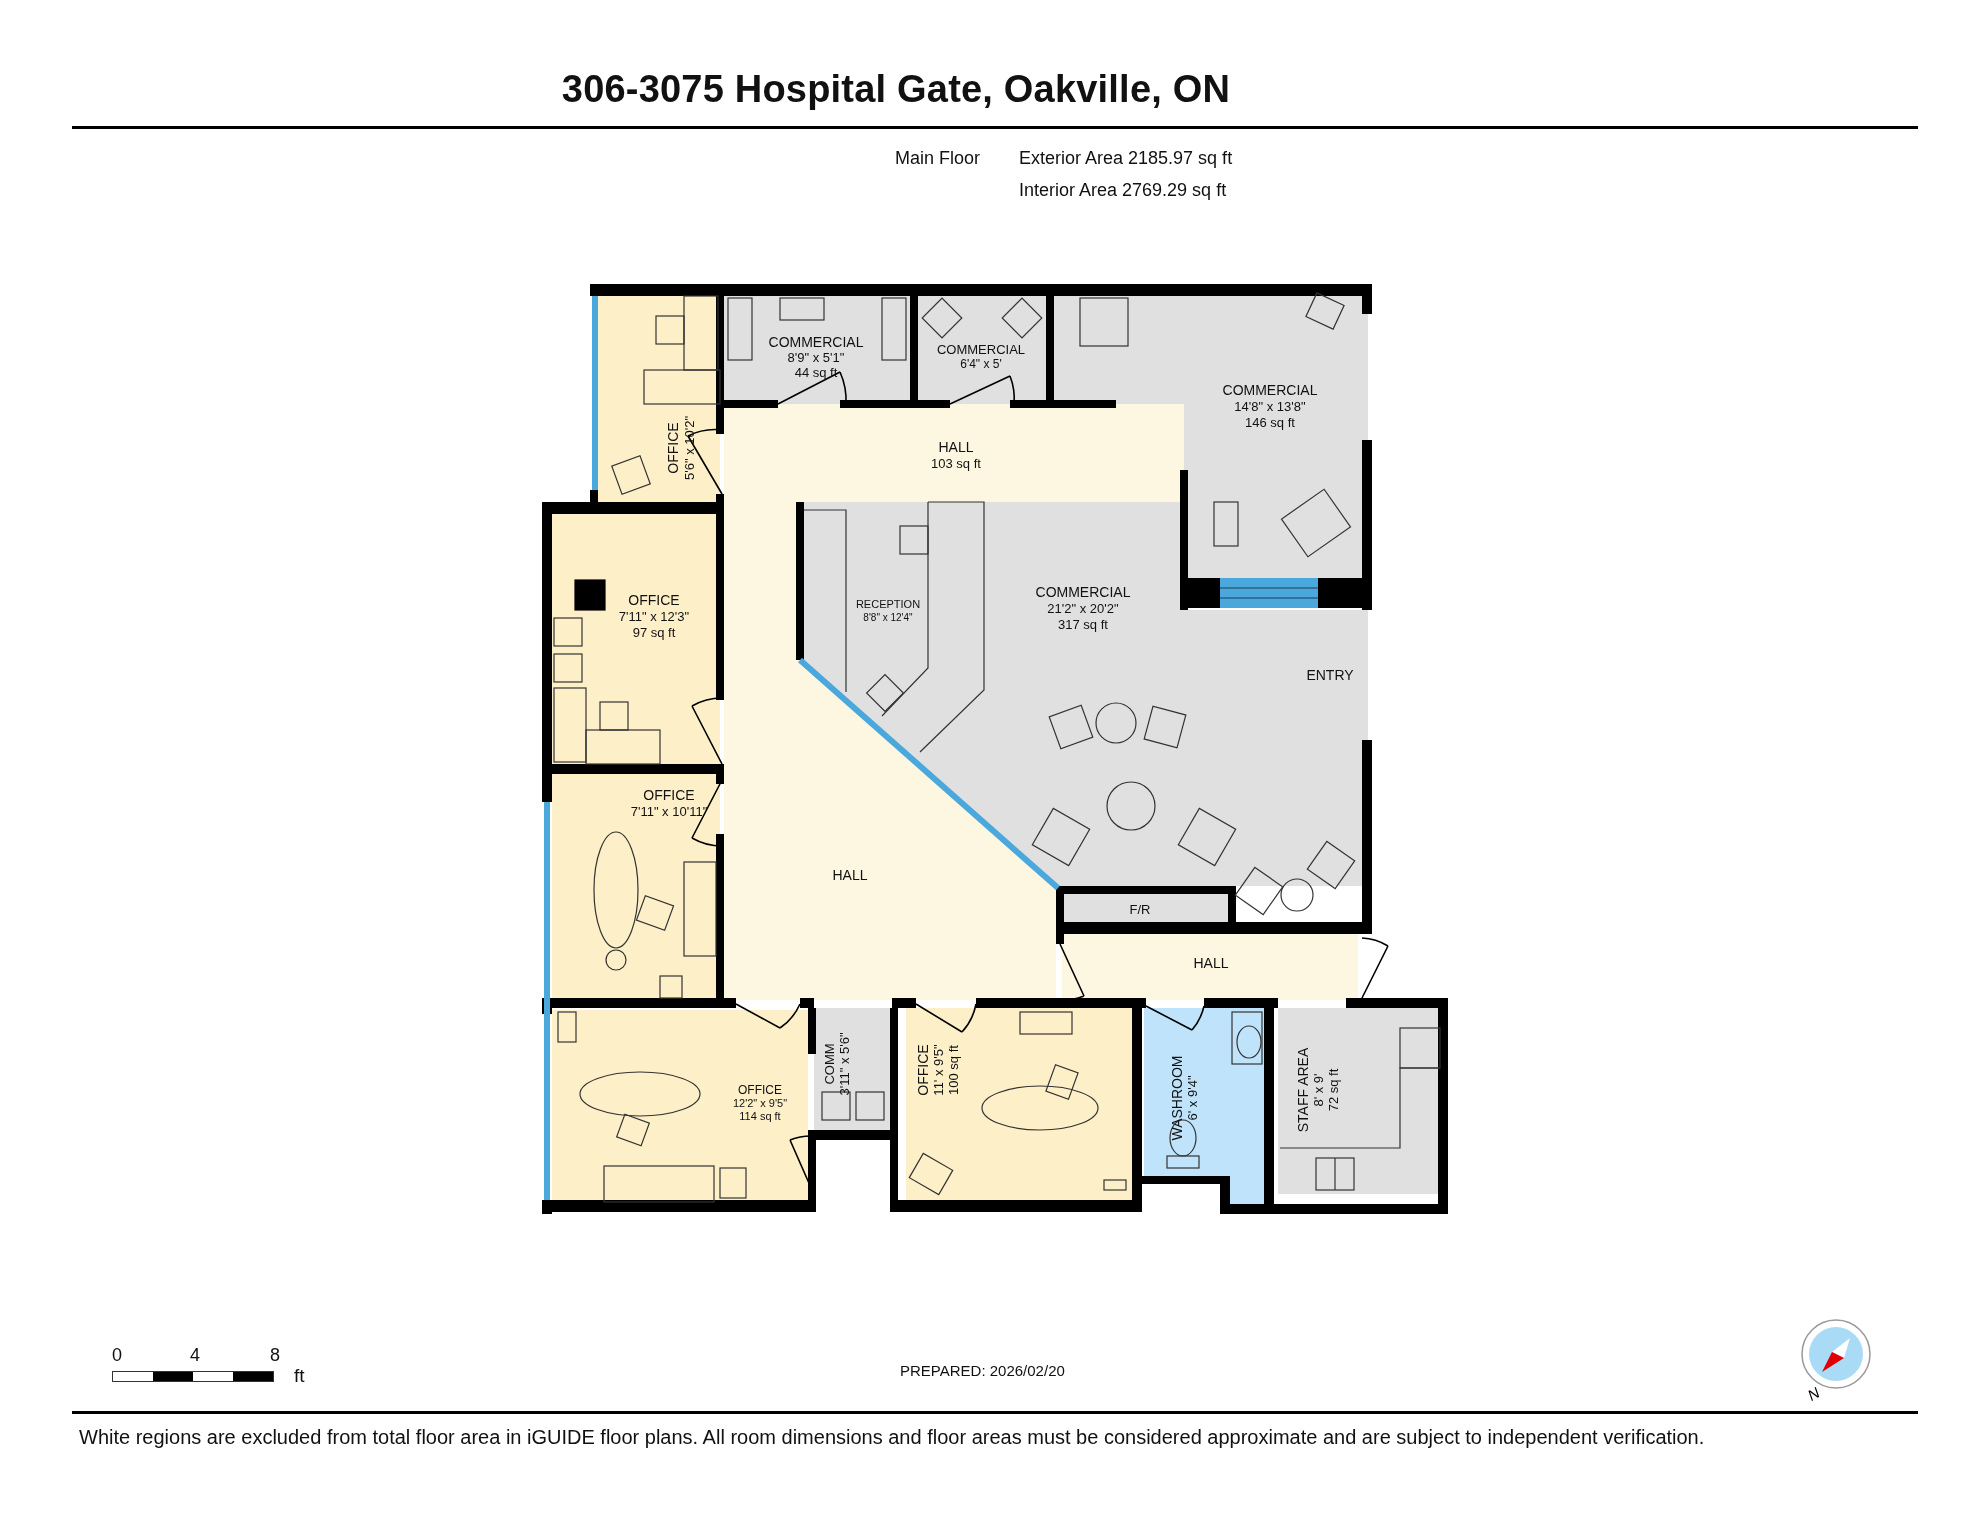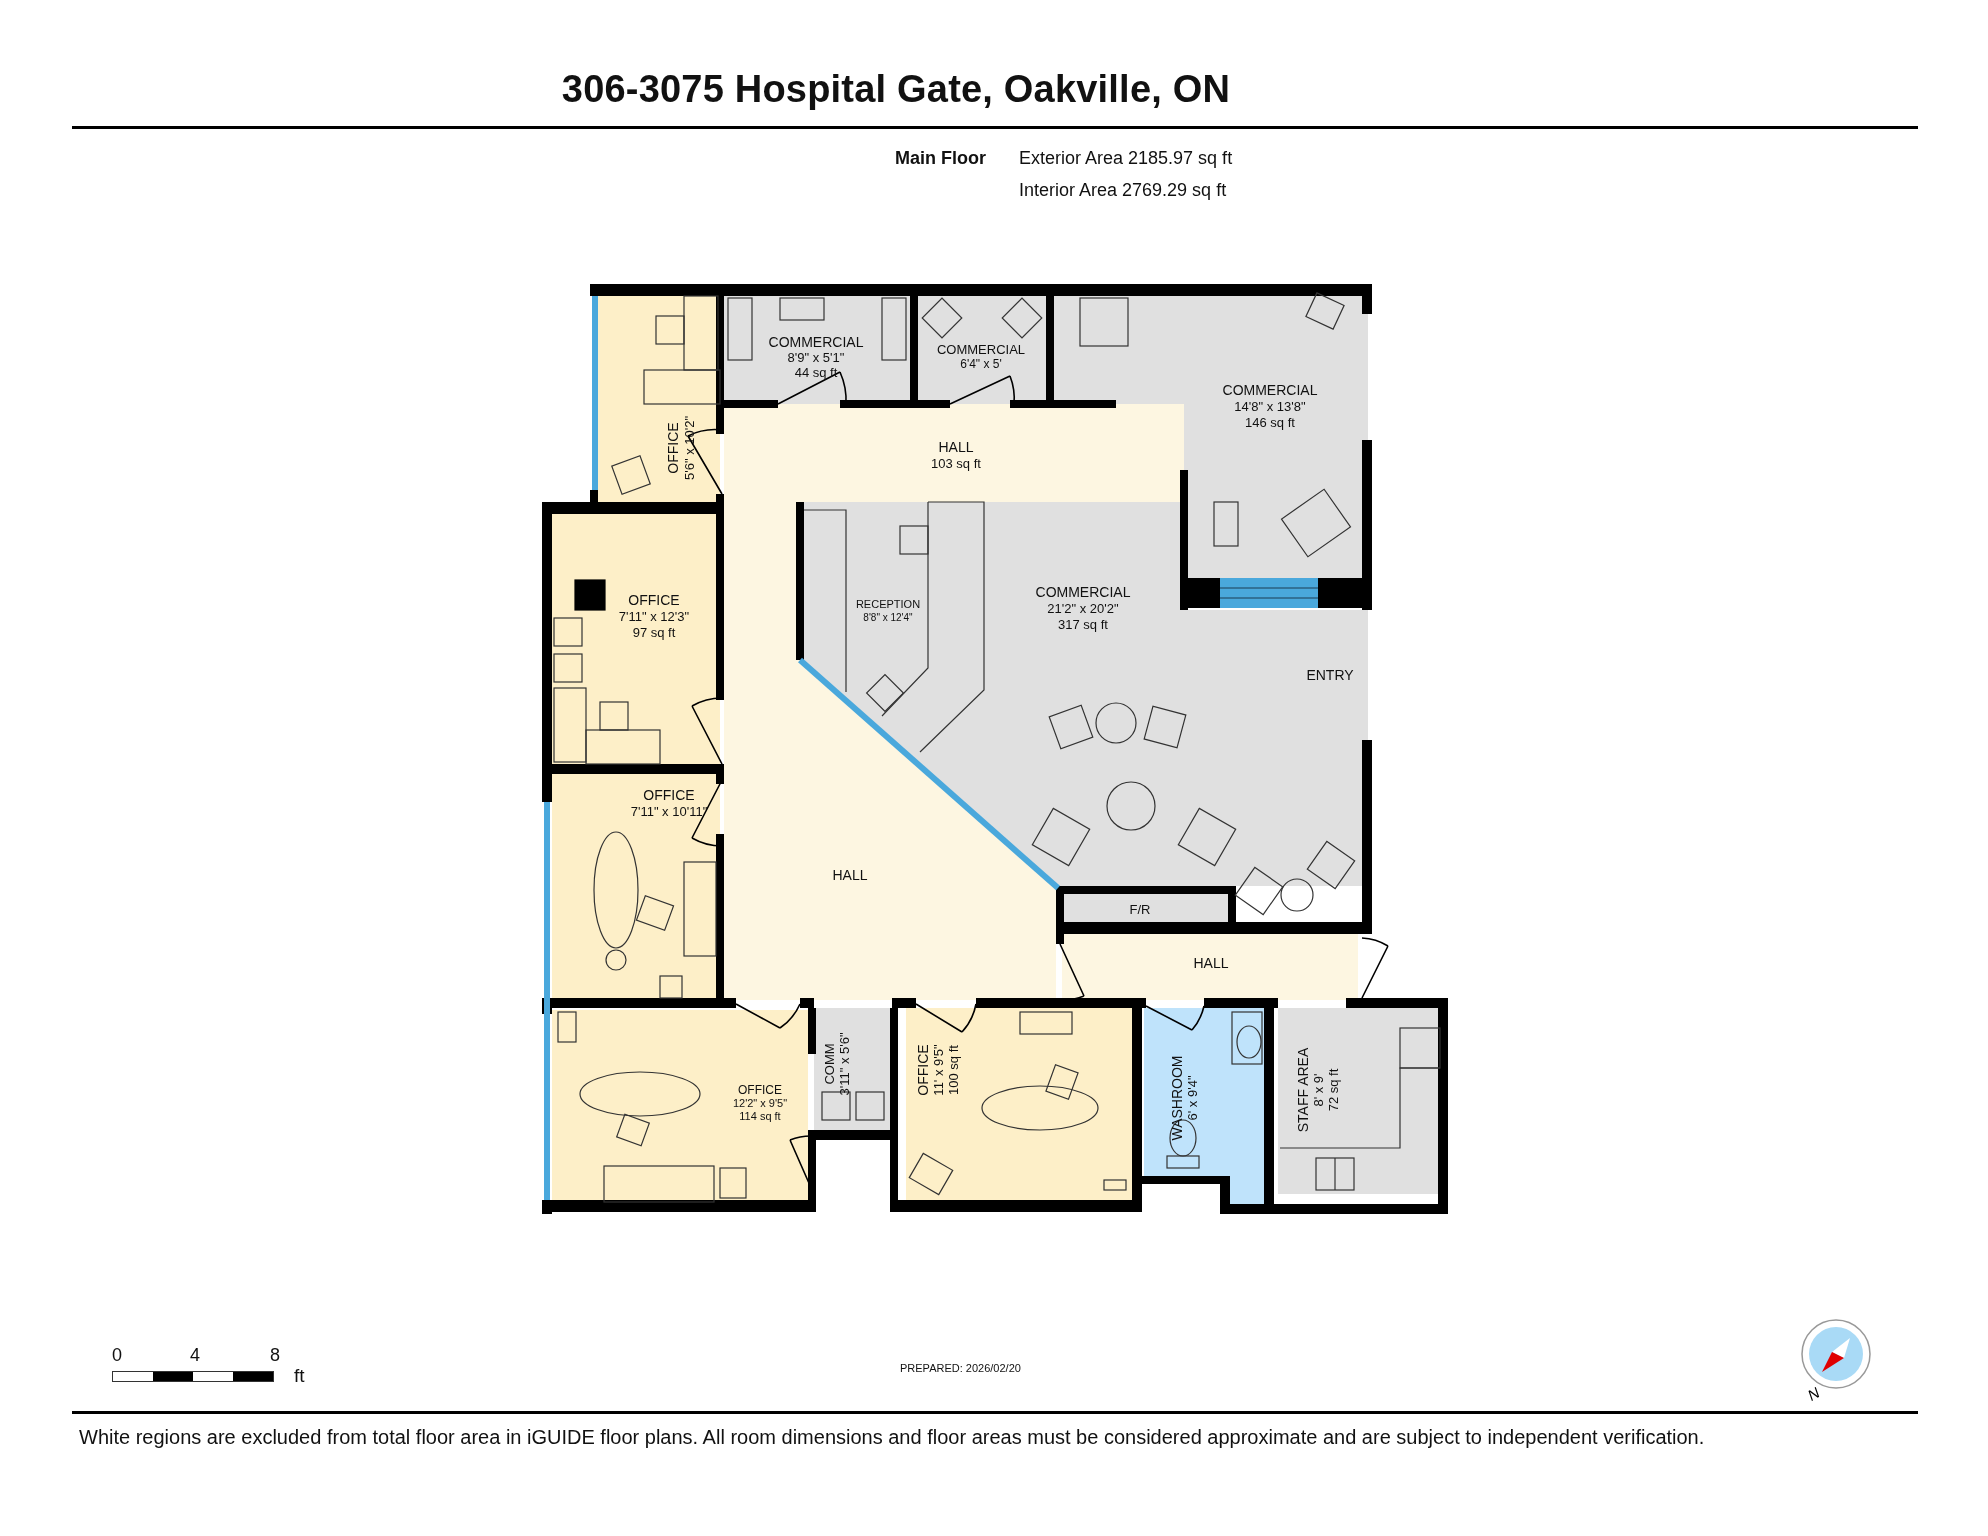--- a/index.html
+++ b/index.html
@@ -1,30 +1,30 @@
 <!DOCTYPE html>
 <html><head>
 <meta charset="utf-8">
 <style>
   html, body { margin:0; padding:0; background:#ffffff; }
   body { width:1988px; height:1536px; position:relative; overflow:hidden; font-family:"Liberation Sans", sans-serif; color:#111; }
   .title { position:absolute; left:0; width:1792px; top:68px; text-align:center; font-size:38px; font-weight:bold; letter-spacing:0.2px; }
   .rule-top { position:absolute; left:72px; width:1846px; top:126px; height:3px; background:#000; }
   .floor-info { position:absolute; left:895px; top:142px; font-size:18px; line-height:32px; }
-  .floor-info .lvl { position:absolute; left:0; top:0; font-weight:bold; white-space:nowrap; }
+  .floor-info .lvl { position:absolute; left:0; top:0; font-weight:normal; white-space:nowrap; }
   .floor-info .areas { position:absolute; left:124px; top:0; white-space:nowrap; }
   svg.plan { position:absolute; left:0; top:0; }
   .lbl { font-family:"Liberation Sans", sans-serif; fill:#111; text-anchor:middle; }
   .scale { position:absolute; left:112px; top:1345px; }
   .scale .nums { position:relative; height:22px; font-size:18px; }
   .scale .nums span { position:absolute; top:0; }
   .scale .bar { position:absolute; top:26px; left:0; display:flex; border:1px solid #333; }
   .scale .bar div { width:40px; height:9px; }
   .scale .ft { position:absolute; left:182px; top:20px; font-size:19px; }
-  .prepared { position:absolute; left:900px; top:1362px; font-size:11px; }
+  .prepared { position:absolute; left:900px; top:1362px; font-size:15px; }
   .compass { position:absolute; left:1800px; top:1318px; width:72px; height:90px; }
   .rule-bottom { position:absolute; left:72px; width:1846px; top:1411px; height:3px; background:#000; }
   .disclaimer { position:absolute; left:79px; top:1426px; font-size:20px; }
 </style>
 </head>
 <body>
 
 <div class="title">306-3075 Hospital Gate, Oakville, ON</div>
 <div class="rule-top"></div>
 

